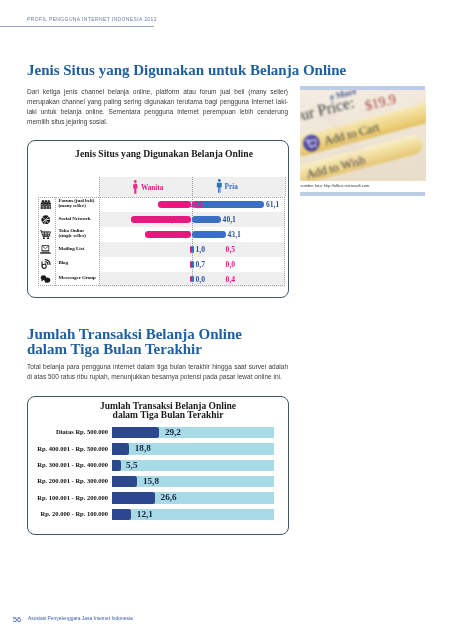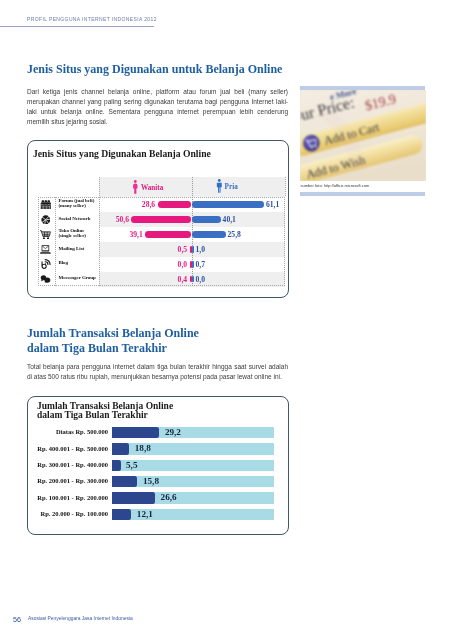--- a/index.html
+++ b/index.html
@@ -6,40 +6,40 @@
   body{width:453px;height:640px;background:#ffffff;font-family:"Liberation Sans",sans-serif;position:relative;overflow:hidden;
        -webkit-font-smoothing:antialiased;}
   .page{position:absolute;left:0;top:0;width:453px;height:640px;}
 
   
   .runhead{position:absolute;left:27px;top:16.1px;font-size:5.0px;letter-spacing:0.38px;color:#6f7ba6;
            font-family:"Liberation Sans",sans-serif;white-space:nowrap;}
   .runrule{position:absolute;left:0;top:25.6px;width:154px;height:1.4px;background:#9aa4c4;}
 
   
-  .h1{position:absolute;color:#1f5fa0;font-family:"Liberation Serif",serif;font-weight:bold;font-size:12px;white-space:nowrap;}
+  .h1{position:absolute;color:#1f5fa0;font-family:"Liberation Serif",serif;font-weight:bold;font-size:15px;white-space:nowrap;}
   .para{position:absolute;font-size:6.5px;line-height:10.1px;color:#3a3a3a;text-align:justify;}
 
   
   .photo{position:absolute;left:300px;top:90px;width:126px;height:91px;overflow:hidden;background:#efe4cd;}
   .photo svg{width:100%;height:100%;display:block;filter:blur(0.9px);}
   .photoband{position:absolute;left:300px;width:125px;height:4.2px;background:#bdcde8;}
   .photocap{position:absolute;left:300.5px;top:183px;font-size:4.0px;color:#3a3a3a;white-space:nowrap;}
 
   
   .panel{position:absolute;border:0.8px solid #3f5866;border-radius:8px;background:#ffffff;box-sizing:border-box;}
-  .ptitle{position:absolute;font-family:"Liberation Serif",serif;font-weight:bold;color:#1a1a1a;}
+  .ptitle{position:absolute;text-align:center;font-family:"Liberation Serif",serif;font-weight:bold;color:#1a1a1a;}
 
   
   .c1-band{position:absolute;background:#efefef;}
   .c1-lbl{position:absolute;font-family:"Liberation Serif",serif;font-weight:bold;font-size:5.0px;color:#111;line-height:4.9px;letter-spacing:-0.05px;}
   .bar-f{position:absolute;background:#e6197f;border-radius:3.3px;height:6.6px;}
   .bar-m{position:absolute;background:#3b6fc4;border-radius:3.3px;height:6.6px;}
   .val{position:absolute;font-family:"Liberation Serif",serif;font-weight:bold;font-size:7.6px;white-space:nowrap;line-height:7.6px;}
-  .val.f{color:#e6197f;}
+  .val.f{color:#e6197f;padding-left:48px;}
   .val.m{color:#2b4f9e;}
   #c1area{position:absolute;left:-1px;top:-1px;width:262px;height:158px;}
   #c2area{position:absolute;left:-1px;top:-1px;width:262px;height:139px;}
   .dash-box{position:absolute;box-sizing:border-box;
             background-image:
               repeating-linear-gradient(to right,#a8a8a8 0 1px,transparent 1px 2px),
               repeating-linear-gradient(to right,#a8a8a8 0 1px,transparent 1px 2px),
               repeating-linear-gradient(to bottom,#a8a8a8 0 1px,transparent 1px 2px),
               repeating-linear-gradient(to bottom,#a8a8a8 0 1px,transparent 1px 2px);
             background-size:100% 1px,100% 1px,1px 100%,1px 100%;
@@ -226,21 +226,21 @@
             </g>
           </svg>
         </div>
         <div class="c1-lbl" style="left:31.5px;top:89.2px;">
           <div>Toko Online</div>
           <div>(single seller)</div>
         </div>
         <div class="bar-f" style="left:118.0883px;top:91.15px;width:46.4117px;"></div>
         <div class="bar-m" style="left:164.5px;top:91.15px;width:34.066900000000004px;"></div>
         <div class="val f" style="left:0;width:115.6883px;text-align:right;top:91.25px;">39,1</div>
-        <div class="val m" style="left:200.5669px;top:91.25px;">25,8</div>
+        <div class="val m" style="left:200.5669px;top:91.25px;">43,1</div>
         <div class="c1-ico" style="left:13.299999999999999px;top:104.6px;width:10.8px;height:9.5px;">
           <svg viewBox="0 0 34 30">
             <g>
               <rect x="5.0" y="1.0" width="24" height="19.5" rx="1.4" fill="#1a1a1a"></rect>
               <rect x="7.4" y="3.4" width="19.2" height="13.4" fill="#fff"></rect>
               <path d="M7.4 3.4 L17 11.4 L26.6 3.4" fill="none" stroke="#1a1a1a" stroke-width="2.1"></path>
               <path d="M1.6 21.8h30.8l1.4 5.2H0.2z" fill="#4a4a4a"></path>
               <path d="M0.2 27.0h33.6v1.8H0.2z" fill="#1a1a1a"></path>
             </g>
           </svg>

